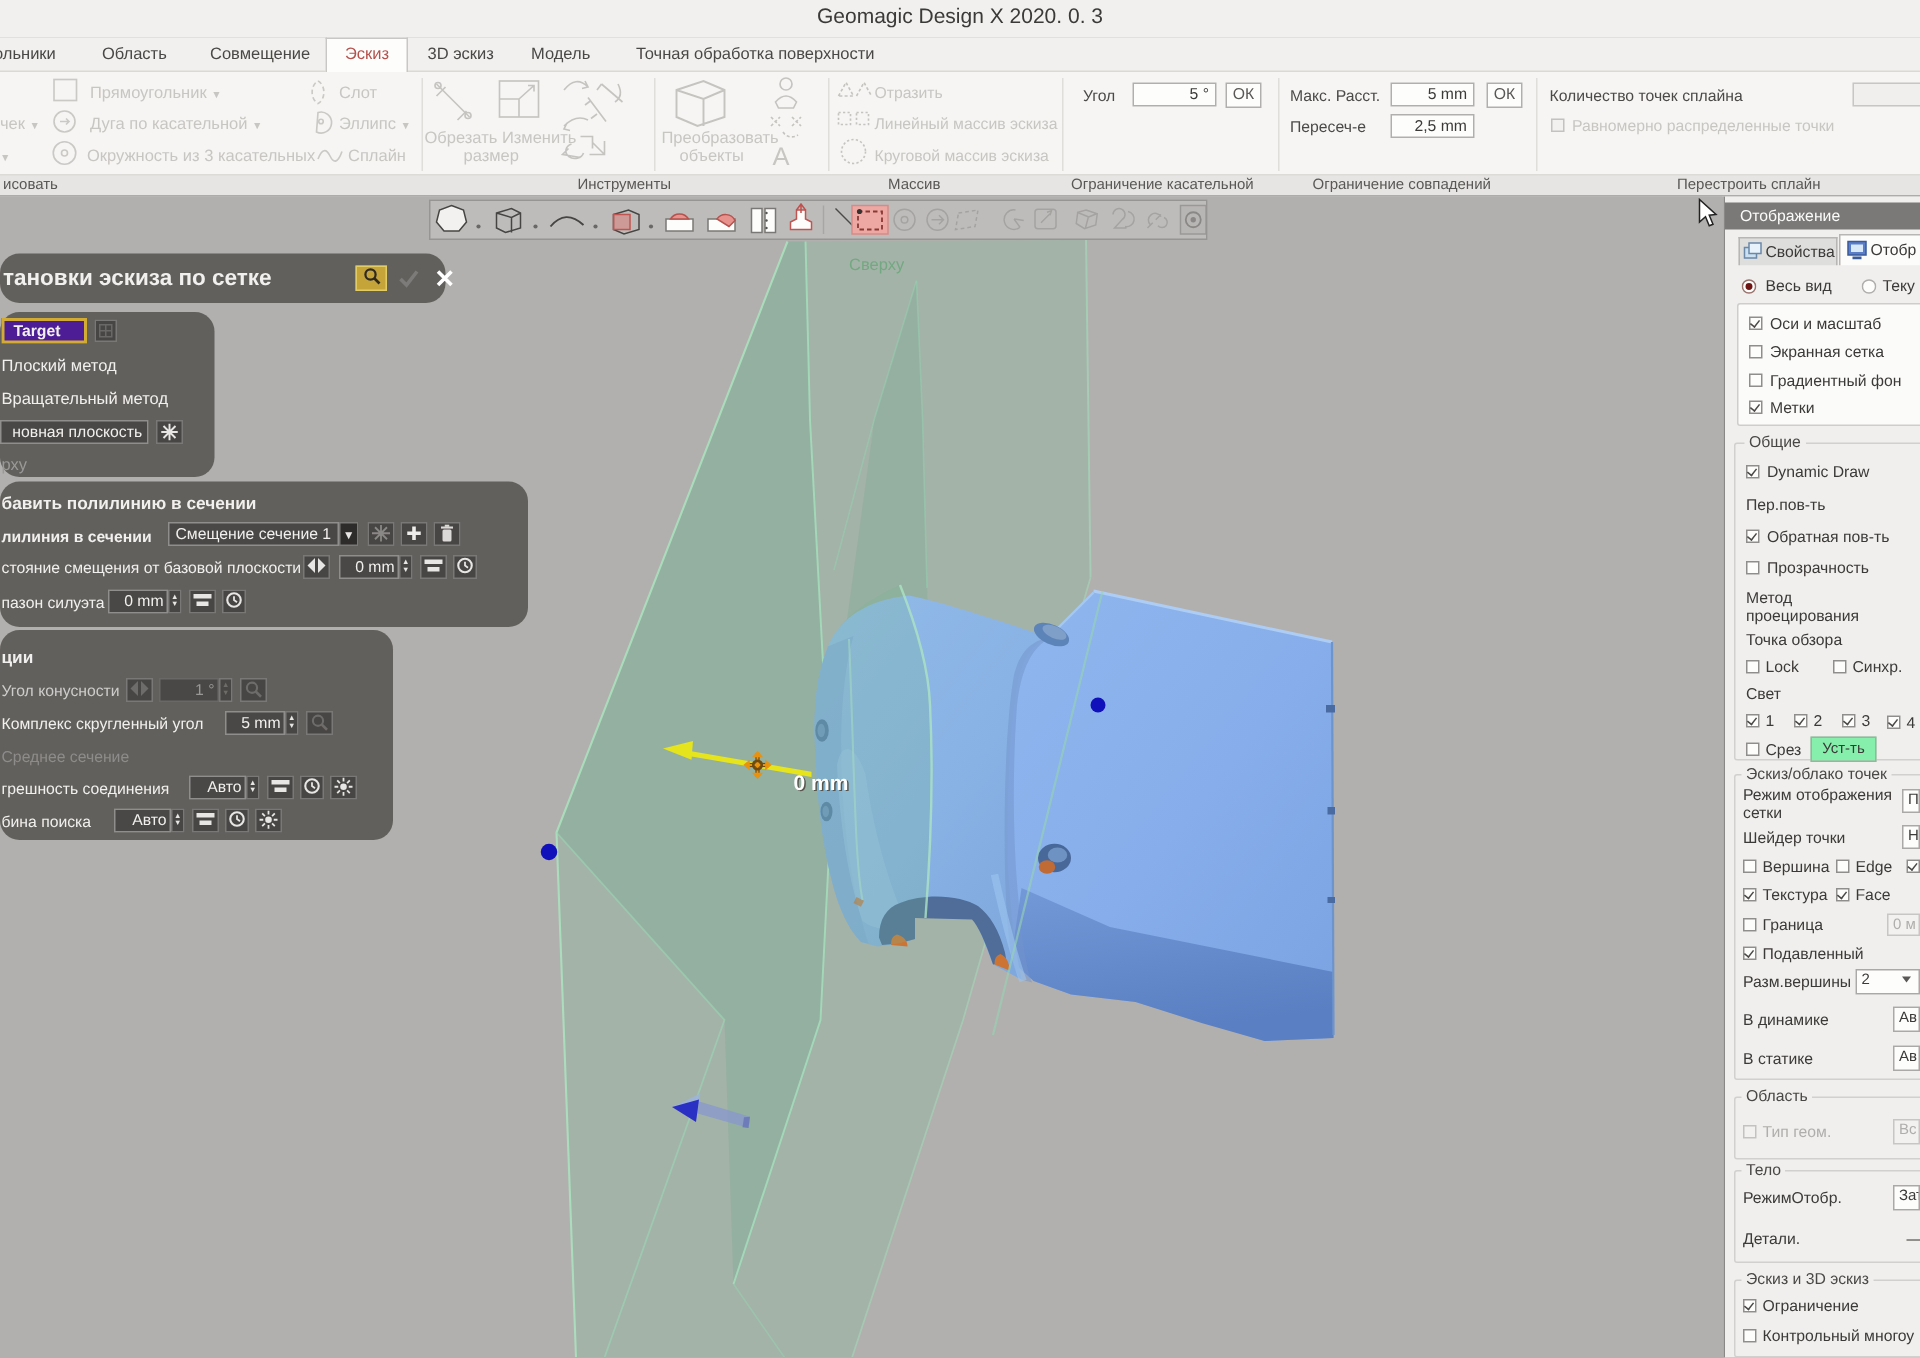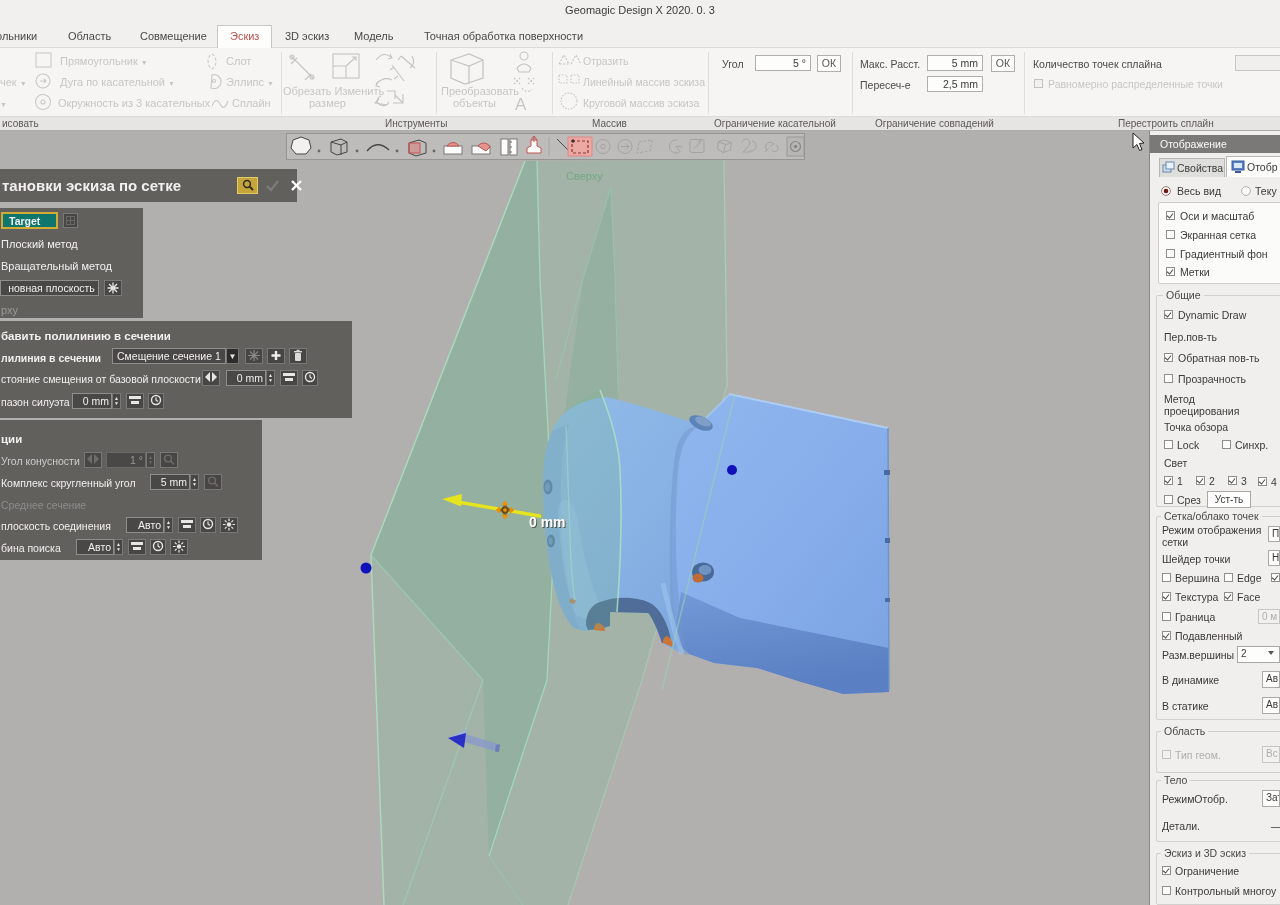--- a/index.html
+++ b/index.html
@@ -1,21 +1,21 @@
 <!DOCTYPE html>
 <html><head>
 <meta charset="utf-8">
 <style>
 * { margin:0; padding:0; box-sizing:border-box; }
 html,body { width:1280px; height:905px; overflow:hidden; font-family:"Liberation Sans", sans-serif; }
 body { position:relative; background:#b2b0ae; }
 .abs { position:absolute; }
 
 
-#titlebar { left:0; top:0; width:1242px; height:25px; background:#f1f0ee; color:#3c3a38; font-size:11px; text-align:center; line-height:20px; }
+#titlebar { left:0; top:0; width:1242px; height:25px; background:#f1f0ee; color:#3c3a38; font-size:14px; text-align:center; line-height:20px; }
 #tabrow { left:0; top:25px; width:1280px; height:23px; background:#f1f0ee; font-size:11px; color:#4a4846; }
 #tabrow span { position:absolute; top:5px; }
 #tabrow:after { content:""; position:absolute; left:0; top:22px; width:1280px; height:1px; background:#dbd9d6; }
 #tabrow .sel { top:0; height:23px; background:#fdfdfc; border:1px solid #c9c7c5; border-bottom:none; color:#b5524c; padding:4px 12px 0 12px; z-index:2; }
 #ribbon { left:0; top:48px; width:1280px; height:68px; background:#f6f5f3; color:#c8c6c3; font-size:11px; }
 #ribbon .vsep { position:absolute; top:4px; height:62px; width:1px; background:#e0deda; }
 #labelbar { left:0; top:116px; width:1280px; height:15px; background:#e7e5e3; border-top:1px solid #dddbd8; border-bottom:1px solid #aeacaa; color:#5a5856; font-size:10px; }
 #labelbar span { position:absolute; top:1px; }
 .fld { position:absolute; background:#fdfdfc; border:1px solid #b1afad; color:#3c3a38; font-size:10.5px; text-align:right; padding:1px 4px 0 0; }
 .okbtn { position:absolute; background:#fdfdfc; border:1px solid #b1afad; color:#5a5856; font-size:10.5px; text-align:center; padding-top:1px; }
@@ -23,21 +23,21 @@
 .glab { position:absolute; color:#c8c6c3; font-size:10.5px; }
 
 
 #viewport { left:0; top:131px; width:1148px; height:774px; background:#b2b0ae; overflow:hidden; }
 #scene { position:absolute; left:0; top:0; }
 
 
 #toolbar { position:absolute; left:286px; top:2px; width:519px; height:27px; background:rgba(197,195,193,0.65); border:1px solid #979593; }
 
 
-.dp { position:absolute; background:rgba(94,92,89,0.95); color:#f2f0ee; }
+.dp { position:absolute; background:rgba(94,92,89,0.95); color:#f2f0ee;border-radius:13px; }
 .dp .ttl { font-weight:bold; }
 .din { background:#4a4846; border:1px solid #908e8c; color:#f2f0ee; font-size:10.5px; position:absolute; }
 .dbtn { background:#484644; border:1px solid #7a7876; color:#e8e6e4; font-size:11px; text-align:center; position:absolute; }
 
 
 #rightpanel { left:1149px; top:131px; width:131px; height:774px; background:#f0efed; border-left:1px solid #8a8886; font-size:10.5px; color:#3c3a38; }
 #rphead { position:absolute; left:1px; top:4px; width:130px; height:18px; background:#7b7977; color:#fbfbfa; font-size:10.5px; padding:3px 0 0 10px; }
 .cb { position:absolute; width:9px; height:9px; border:1px solid #908e8c; background:#fdfdfc; }
 .cb.c:before { content:""; position:absolute; left:1px; top:0px; width:3px; height:5px; border-right:1.5px solid #4a4846; border-bottom:1.5px solid #4a4846; transform:rotate(38deg); }
 .cb.dis { border-color:#c4c2c0; background:#f2f1ef; }
@@ -344,21 +344,21 @@
         </svg></div>
     <div style="position:absolute; left:263px; top:8px; width:19px; height:17px;"><svg width="19" height="17">
           <path d="M4,9 l4,4 7,-9" stroke="#7d7b79" stroke-width="2.4" fill="none"></path>
         </svg></div>
     <div style="position:absolute; left:287px; top:8px; width:19px; height:17px;"><svg width="19" height="17">
           <path d="M5,4 l9,9 M14,4 l-9,9" stroke="#ffffff" stroke-width="2.4" fill="none"></path>
         </svg></div>
   </div>
 
   <div class="dp" style="left:0; top:77px; width:143px; height:110px; font-size:11px;">
-    <div class="din" style="left:1px; top:4px; width:57px; height:17px; border:2px solid #d2ab35; background:#0f766e; font-weight:bold; padding:1px 0 0 6px;">Target</div>
+    <div class="din" style="left:1px; top:4px; width:57px; height:17px; border:2px solid #d2ab35; background:#4c1d95; font-weight:bold; padding:1px 0 0 6px;">Target</div>
     <div class="dbtn" style="left:63px; top:5px; width:15px; height:15px;"><svg width="13" height="13">
           <g stroke="#6a6866" stroke-width="1">
             <rect x="2.5" y="2.5" width="8" height="8" fill="none"></rect>
             <path d="M2.5,6.5 h8 M6.5,2.5 v8"></path>
           </g>
         </svg></div>
     <div style="position:absolute; left:1px; top:30px;">Плоский метод</div>
     <div style="position:absolute; left:1px; top:52px;">Вращательный метод</div>
     <div class="din" style="left:0px; top:72px; width:99px; height:16px; padding:1px 0 0 4px;text-align:center;">новная плоскость</div>
     <div class="dbtn" style="left:104px; top:72px; width:18px; height:16px;"><svg width="14" height="14">
@@ -439,21 +439,21 @@
           <path d="M8.5,8 L12,11.5" stroke="#6e6c6a" stroke-width="1.7"></path>
         </svg></div>
     <div style="position:absolute; left:1px; top:57px;">Комплекс скругленный угол</div>
     <div class="din" style="left:150px; top:54px; width:40px; height:16px; text-align:right; padding:1px 2px 0 0;">5 mm</div>
     <div class="dbtn spin" style="left:190px; top:54px; width:9px; height:16px;">▲<br>▼</div>
     <div class="dbtn" style="left:204px; top:54px; width:18px; height:16px;"><svg width="14" height="13">
           <circle cx="6" cy="5.5" r="3.4" fill="none" stroke="#6e6c6a" stroke-width="1.4"></circle>
           <path d="M8.5,8 L12,11.5" stroke="#6e6c6a" stroke-width="1.7"></path>
         </svg></div>
     <div style="position:absolute; left:1px; top:79px; color:#8e8c8a;">Среднее сечение</div>
-    <div style="position:absolute; left:1px; top:100px;">плоскость соединения</div>
+    <div style="position:absolute; left:1px; top:100px;">грешность соединения</div>
     <div class="din" style="left:126px; top:97px; width:38px; height:16px; text-align:right; padding:1px 2px 0 0;">Авто</div>
     <div class="dbtn spin" style="left:164px; top:97px; width:9px; height:16px;">▲<br>▼</div>
     <div class="dbtn" style="left:178px; top:97px; width:18px; height:16px;"><svg width="14" height="12">
           <g fill="#e8e6e4">
             <rect x="1" y="2" width="12" height="3"></rect>
             <rect x="3" y="7" width="8" height="3"></rect>
           </g>
         </svg></div>
     <div class="dbtn" style="left:200px; top:97px; width:16px; height:16px;"><svg width="12" height="12">
           <circle cx="6" cy="6" r="4.5" fill="none" stroke="#e8e6e4" stroke-width="1.4"></circle>
@@ -543,24 +543,24 @@
 <div class="cb c" style="left:1164px; top:476px;"></div>
 <div class="rtext" style="left:1177px; top:475px;">1</div>
 <div class="cb c" style="left:1196px; top:476px;"></div>
 <div class="rtext" style="left:1209px; top:475px;">2</div>
 <div class="cb c" style="left:1228px; top:476px;"></div>
 <div class="rtext" style="left:1241px; top:475px;">3</div>
 <div class="cb c" style="left:1258px; top:477px;"></div>
 <div class="rtext" style="left:1271px; top:476px;">4</div>
 <div class="cb" style="left:1164px; top:495px;"></div>
 <div class="rtext" style="left:1177px; top:494px;">Срез</div>
-<div class="abs" style="left:1207px; top:491px; width:44px; height:17px; background:#ffffff; border:1px solid #aba9a7; font-size:10px; color:#3c3a38; text-align:center; padding-top:2px;">Уст-ть</div>
+<div class="abs" style="left:1207px; top:491px; width:44px; height:17px; background:#86efac; border:1px solid #aba9a7; font-size:10px; color:#3c3a38; text-align:center; padding-top:2px;">Уст-ть</div>
 
 <div class="fset" style="left:1156px; top:516px; width:132px; height:204px;"></div>
-<div class="fleg" style="left:1161px; top:510px;">Сетка/облако точек</div>
+<div class="fleg" style="left:1161px; top:510px;">Эскиз/облако точек</div>
 <div class="rtext" style="left:1162px; top:524px;">Режим отображения</div>
 <div class="rtext" style="left:1162px; top:536px;">сетки</div>
 <div class="rfld" style="left:1268px; top:526px; width:12px; height:16px;">Пл</div>
 <div class="rtext" style="left:1162px; top:553px;">Шейдер точки</div>
 <div class="rfld" style="left:1268px; top:550px; width:12px; height:16px;">Не</div>
 <div class="cb" style="left:1162px; top:573px;"></div>
 <div class="rtext" style="left:1175px; top:572px;">Вершина</div>
 <div class="cb" style="left:1224px; top:573px;"></div>
 <div class="rtext" style="left:1237px; top:572px;">Edge</div>
 <div class="cb c" style="left:1271px; top:573px;"></div>

